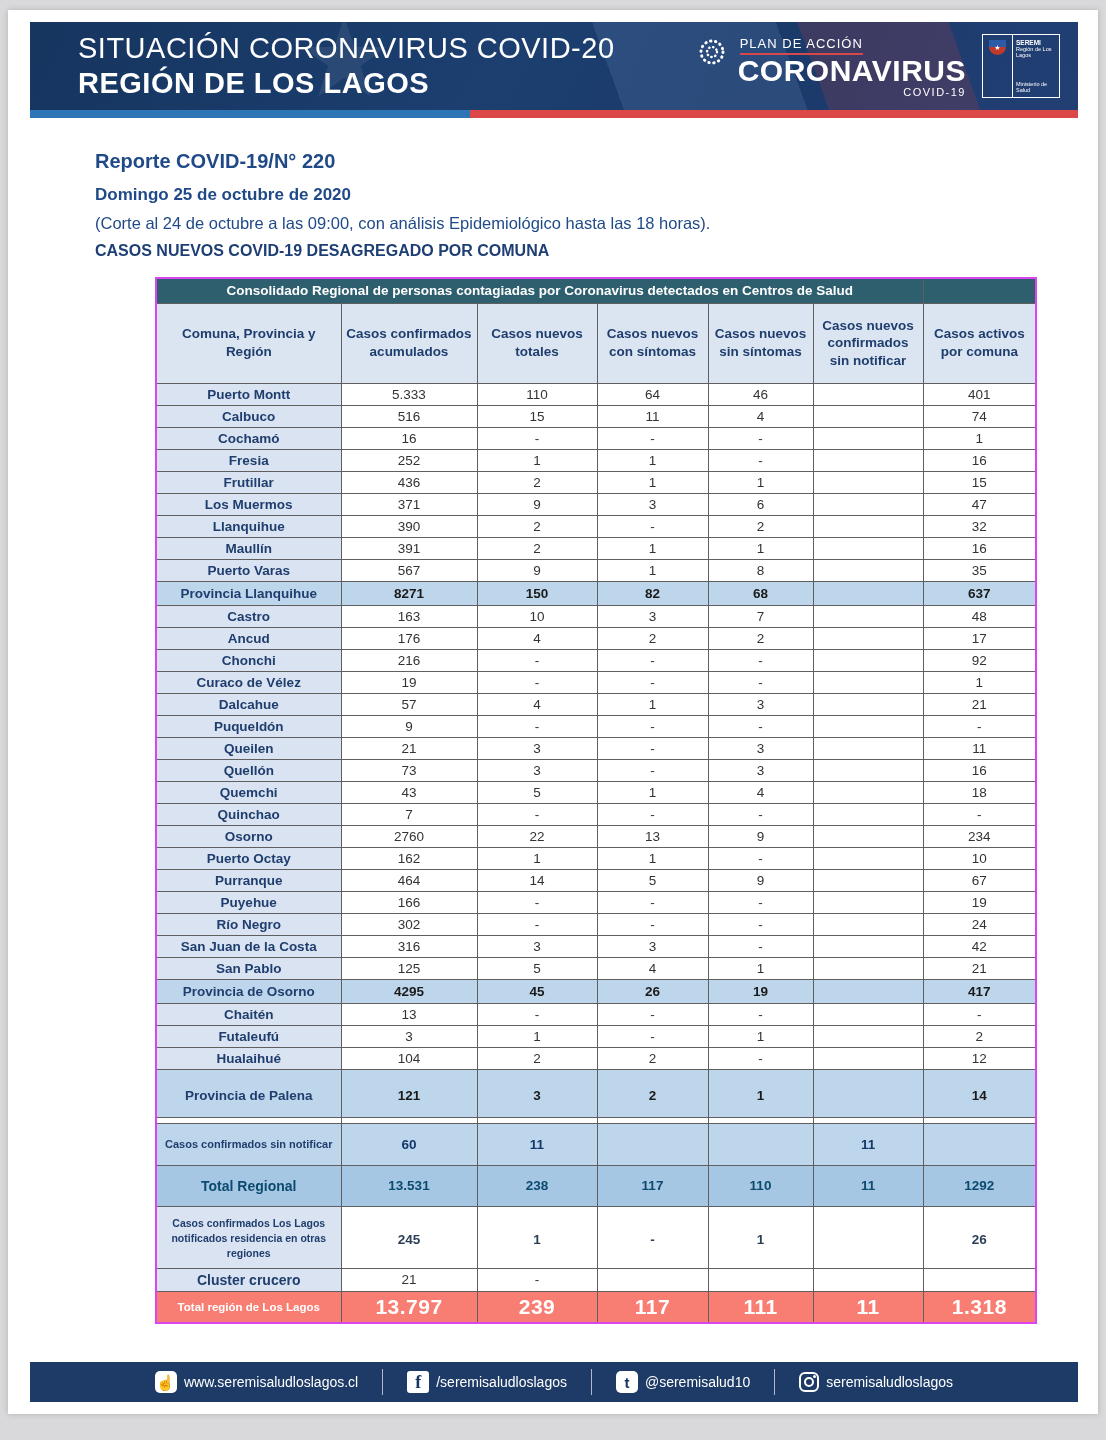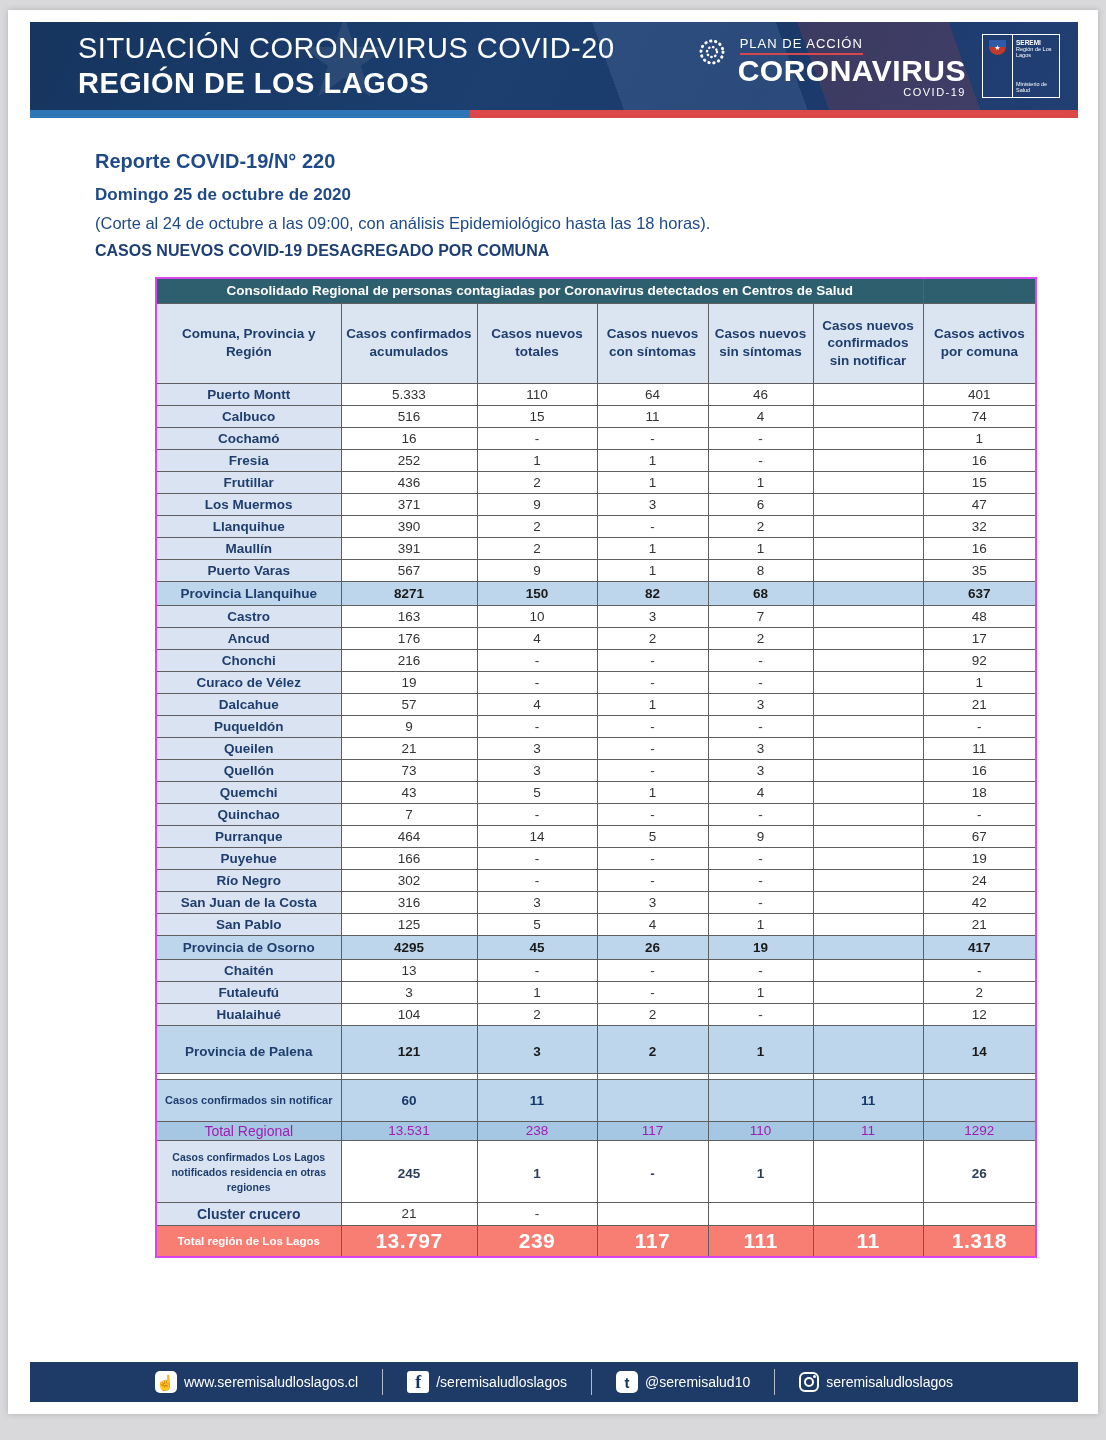--- a/index.html
+++ b/index.html
@@ -91,21 +91,21 @@
   .row-provincia td.name-cell, .row-palena td.name-cell { color:#1f3e6e; }
   .row-provincia td { height:24px; }
   .row-palena td { height:48px; vertical-align:top; padding-top:5px; font-size:14px; }
 
   .row-gap td { background:#fff !important; height:6px; padding:0; border-left:1px solid #5f5f5f; border-right:1px solid #5f5f5f; }
 
   .row-special td { background:#bed6ec !important; font-weight:bold; height:42px; }
   .row-special td.name-cell { font-size:11px; color:#1f3e6e; line-height:1.35; }
   .row-special td.value-cell { color:#15386b; }
 
-  .row-total td { background:#a6c7e4 !important; color:#a21caf; font-weight:normal; height:19px; font-size:14px; }
+  .row-total td { background:#a6c7e4 !important; color:#0c4a6e; font-weight:bold; height:41px; font-size:14px; }
   .row-total td.name-cell { font-size:14px; }
 
   .row-otras td { height:62px; vertical-align:top; }
   .row-otras td.name-cell { font-size:10.5px; line-height:1.45; padding-top:4px; }
   .row-otras td.value-cell { padding-top:5px; color:#2b3e57; font-weight:bold; }
 
   .row-cluster td { height:23px; }
   .row-cluster td.name-cell { font-size:14px; }
 
   .row-grand td { background:#f87e74 !important; color:#fff; font-weight:bold; height:32px; }
@@ -377,20 +377,38 @@
         <tr class="row-comuna">
           <td class="name-cell">Quinchao</td>
           <td class="value-cell">7</td>
           <td class="value-cell">-</td>
           <td class="value-cell">-</td>
           <td class="value-cell">-</td>
           <td class="value-cell"></td>
           <td class="value-cell">-</td>
         </tr>
         <tr class="row-comuna">
+          <td class="name-cell">Osorno</td>
+          <td class="value-cell">2760</td>
+          <td class="value-cell">22</td>
+          <td class="value-cell">13</td>
+          <td class="value-cell">9</td>
+          <td class="value-cell"></td>
+          <td class="value-cell">234</td>
+        </tr>
+        <tr class="row-comuna">
+          <td class="name-cell">Puerto Octay</td>
+          <td class="value-cell">162</td>
+          <td class="value-cell">1</td>
+          <td class="value-cell">1</td>
+          <td class="value-cell">-</td>
+          <td class="value-cell"></td>
+          <td class="value-cell">10</td>
+        </tr>
+        <tr class="row-comuna">
           <td class="name-cell">Purranque</td>
           <td class="value-cell">464</td>
           <td class="value-cell">14</td>
           <td class="value-cell">5</td>
           <td class="value-cell">9</td>
           <td class="value-cell"></td>
           <td class="value-cell">67</td>
         </tr>
         <tr class="row-comuna">
           <td class="name-cell">Puyehue</td>

